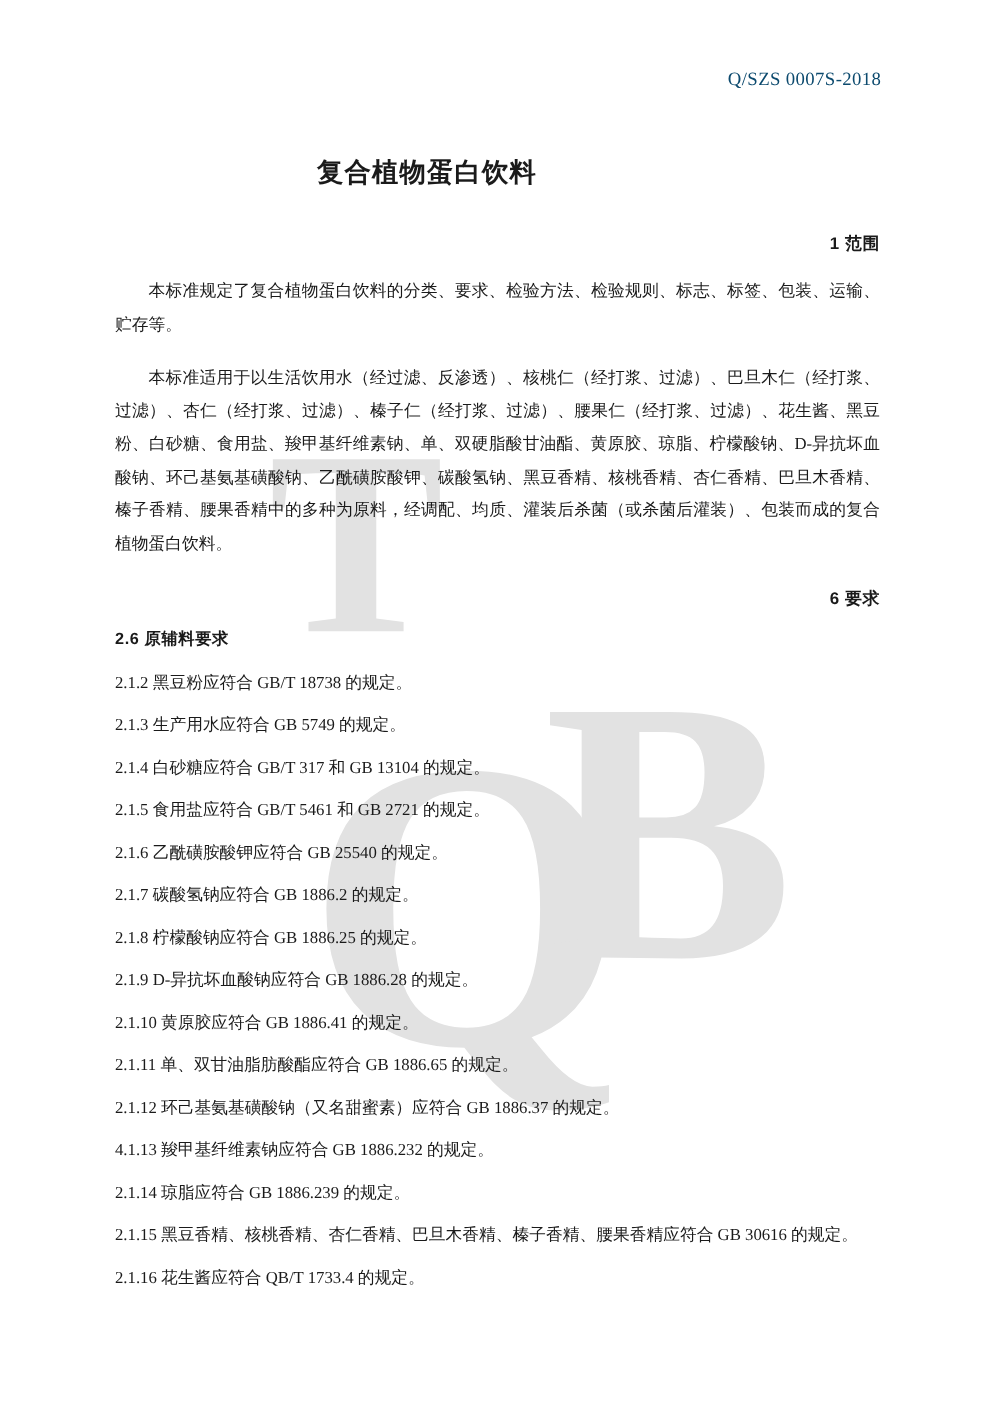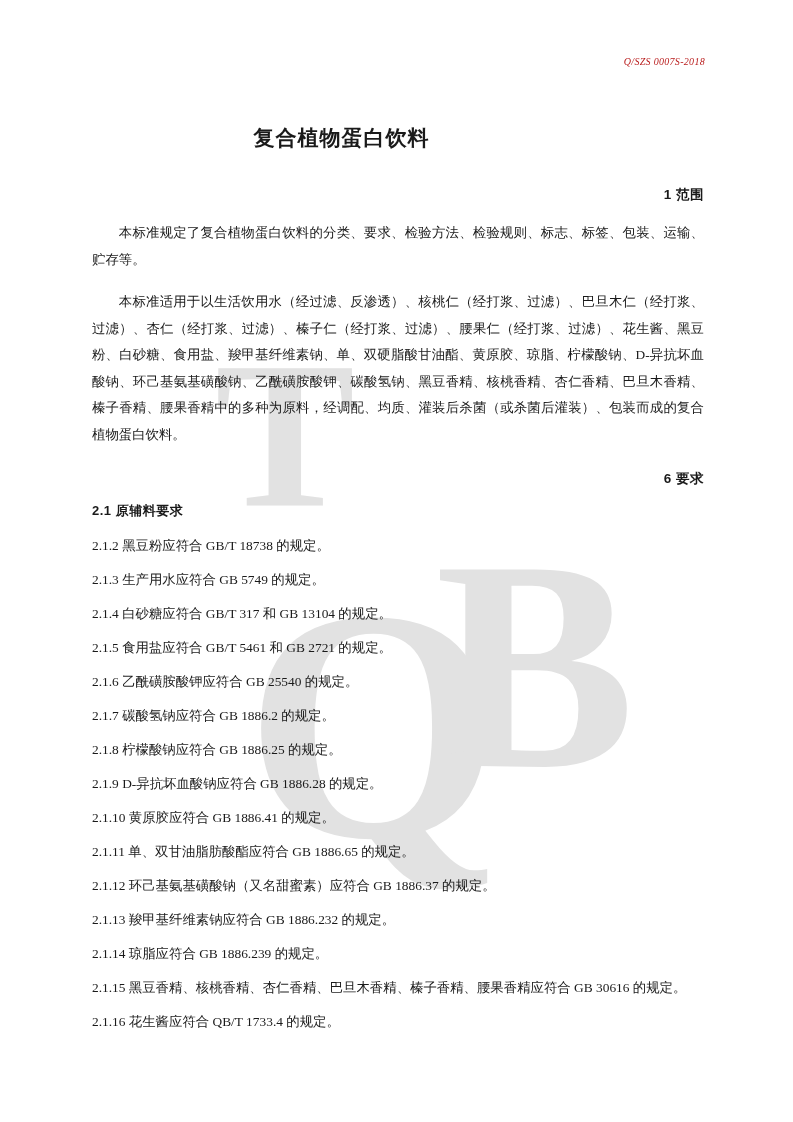--- a/index.html
+++ b/index.html
@@ -59,25 +59,24 @@
 
   .content {
     position: relative;
     z-index: 2;
   }
 
   .header {
     position: absolute;
     top: 56px;
     right: 88px;
-    font-size: 10px;
+    font-size: 15px;
     letter-spacing: 0.3px;
-    color: #b91c1c;
+    color: #0c4a6e;
     font-family: "Liberation Serif", serif;
-    font-style: italic;
   }
 
   .doc-title {
     position: absolute;
     top: 124px;
     left: 0;
     width: 683px;
     text-align: center;
     font-size: 21px;
     font-weight: 700;
@@ -148,33 +147,33 @@
 
     <div class="doc-title">复合植物蛋白饮料</div>
 
     <div class="body-area">
 
       <h2 class="sec">1 范围</h2>
       <p class="para">本标准规定了复合植物蛋白饮料的分类、要求、检验方法、检验规则、标志、标签、包装、运输、贮存等。</p>
       <p class="para">本标准适用于以生活饮用水（经过滤、反渗透）、核桃仁（经打浆、过滤）、巴旦木仁（经打浆、过滤）、杏仁（经打浆、过滤）、榛子仁（经打浆、过滤）、腰果仁（经打浆、过滤）、花生酱、黑豆粉、白砂糖、食用盐、羧甲基纤维素钠、单、双硬脂酸甘油酯、黄原胶、琼脂、柠檬酸钠、D-异抗坏血酸钠、环己基氨基磺酸钠、乙酰磺胺酸钾、碳酸氢钠、黑豆香精、核桃香精、杏仁香精、巴旦木香精、榛子香精、腰果香精中的多种为原料，经调配、均质、灌装后杀菌（或杀菌后灌装）、包装而成的复合植物蛋白饮料。</p>
 
       <h2 class="sec spaced">6 要求</h2>
-      <h3 class="subsec">2.1 原辅料要求</h3>
+      <h3 class="subsec">2.6 原辅料要求</h3>
 
       <p class="item">2.1.2 黑豆粉应符合 GB/T 18738 的规定。</p>
       <p class="item">2.1.3 生产用水应符合 GB 5749 的规定。</p>
       <p class="item">2.1.4 白砂糖应符合 GB/T 317 和 GB 13104 的规定。</p>
       <p class="item">2.1.5 食用盐应符合 GB/T 5461 和 GB 2721 的规定。</p>
       <p class="item">2.1.6 乙酰磺胺酸钾应符合 GB 25540 的规定。</p>
       <p class="item">2.1.7 碳酸氢钠应符合 GB 1886.2 的规定。</p>
       <p class="item">2.1.8 柠檬酸钠应符合 GB 1886.25 的规定。</p>
       <p class="item">2.1.9 D-异抗坏血酸钠应符合 GB 1886.28 的规定。</p>
       <p class="item">2.1.10 黄原胶应符合 GB 1886.41 的规定。</p>
       <p class="item">2.1.11 单、双甘油脂肪酸酯应符合 GB 1886.65 的规定。</p>
       <p class="item">2.1.12 环己基氨基磺酸钠（又名甜蜜素）应符合 GB 1886.37 的规定。</p>
-      <p class="item">2.1.13 羧甲基纤维素钠应符合 GB 1886.232 的规定。</p>
+      <p class="item">4.1.13 羧甲基纤维素钠应符合 GB 1886.232 的规定。</p>
       <p class="item">2.1.14 琼脂应符合 GB 1886.239 的规定。</p>
       <p class="item">2.1.15 黑豆香精、核桃香精、杏仁香精、巴旦木香精、榛子香精、腰果香精应符合 GB 30616 的规定。</p>
       <p class="item">2.1.16 花生酱应符合 QB/T 1733.4 的规定。</p>
 
     </div>
   </div>
 </div>
 
 </body></html>

